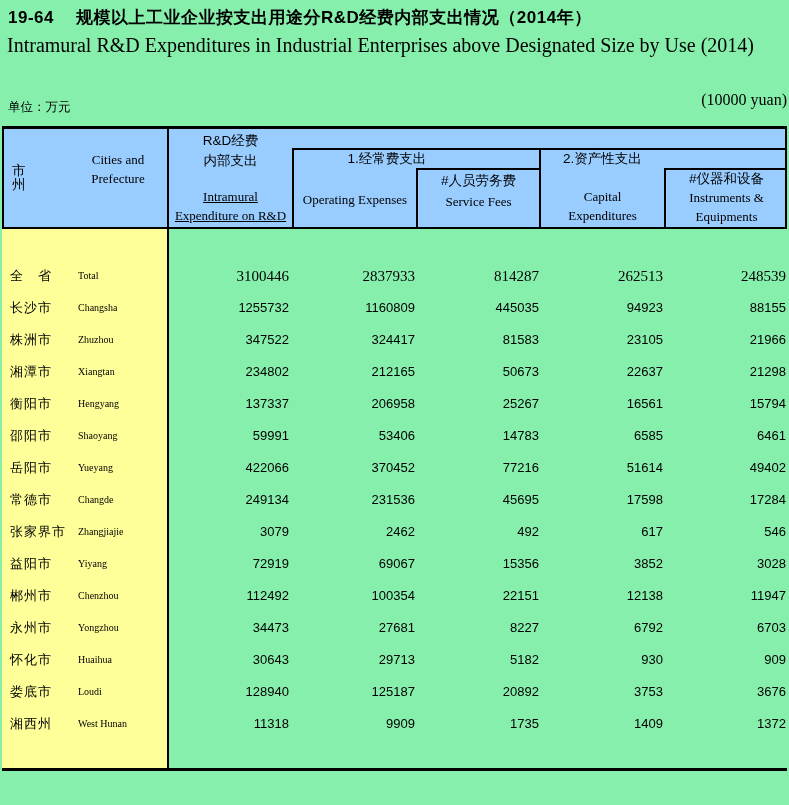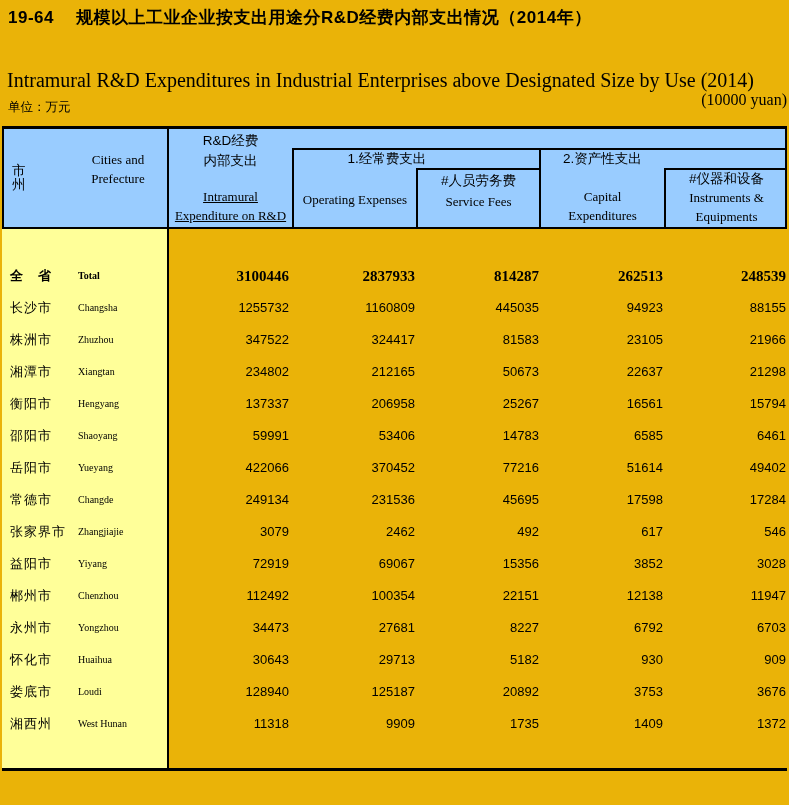--- a/index.html
+++ b/index.html
@@ -1,31 +1,31 @@
 <!DOCTYPE html>
 <html><head>
 <meta charset="utf-8">
 <style>
   * { margin:0; padding:0; box-sizing:border-box; }
   body { background:#fff; }
   .page {
     position:relative; width:789px; height:805px;
-    background:#eab308; overflow:hidden;
+    background:#86efac; overflow:hidden;
     font-family:"Liberation Sans", sans-serif; color:#000;
   }
 
   
   .title-zh {
     position:absolute; left:8px; top:6px;
     font-size:17px; font-weight:bold; white-space:nowrap; letter-spacing:0.5px;
   }
   .title-zh .tno { margin-right:22px; }
   .title-en {
     position:absolute; left:7px; top:34px;
-    font-family:"Liberation Serif", serif; font-size:20px; white-space:nowrap;margin-top:35px;
+    font-family:"Liberation Serif", serif; font-size:20px; white-space:nowrap;
   }
   .unit-left { position:absolute; left:8px; top:99px; font-size:12.5px; }
   .unit-right { position:absolute; right:2px; top:91px; font-size:16px; font-family:"Liberation Serif", serif;padding-left:28px; }
 
   
   .hdr-bg { position:absolute; left:2px; top:129px; width:785px; height:98px; background:var(--hdr-bg); }
   .region-bg { position:absolute; left:2px; top:229px; width:166px; height:539px; background:var(--region-bg); }
 
   
   .line { position:absolute; background:#000; }
@@ -41,21 +41,21 @@
   .trow { position:relative; width:785px; height:32px; font-size:13px; }
   .trow > div { position:absolute; top:0; height:32px; line-height:32px; white-space:nowrap; }
   .c-zh { left:8px; width:70px; letter-spacing:1px; }
   .c-en { left:76px; width:92px; font-family:"Liberation Serif", serif; font-size:10px; }
   .c-v  { text-align:right; }
   .v0 { left:166px; width:121px; }
   .v1 { left:287px; width:126px; }
   .v2 { left:413px; width:124px; }
   .v3 { left:537px; width:124px; }
   .v4 { left:661px; width:123px; }
-  .total-row { font-weight:bold;padding-left:32px; }
+  .total-row { font-weight:normal;padding-left:32px; }
   .total-row .c-v { font-family:"Liberation Serif", serif; font-size:15px; }
 </style>
 </head>
 <body>
 
 <div class="page" style="--hdr-bg: #99CCFF; --region-bg: #FFFF99;">
 
   <div class="title-zh">
     <span class="tno">19-64</span><span>规模以上工业企业按支出用途分R&amp;D经费内部支出情况（2014年）</span>
   </div>

